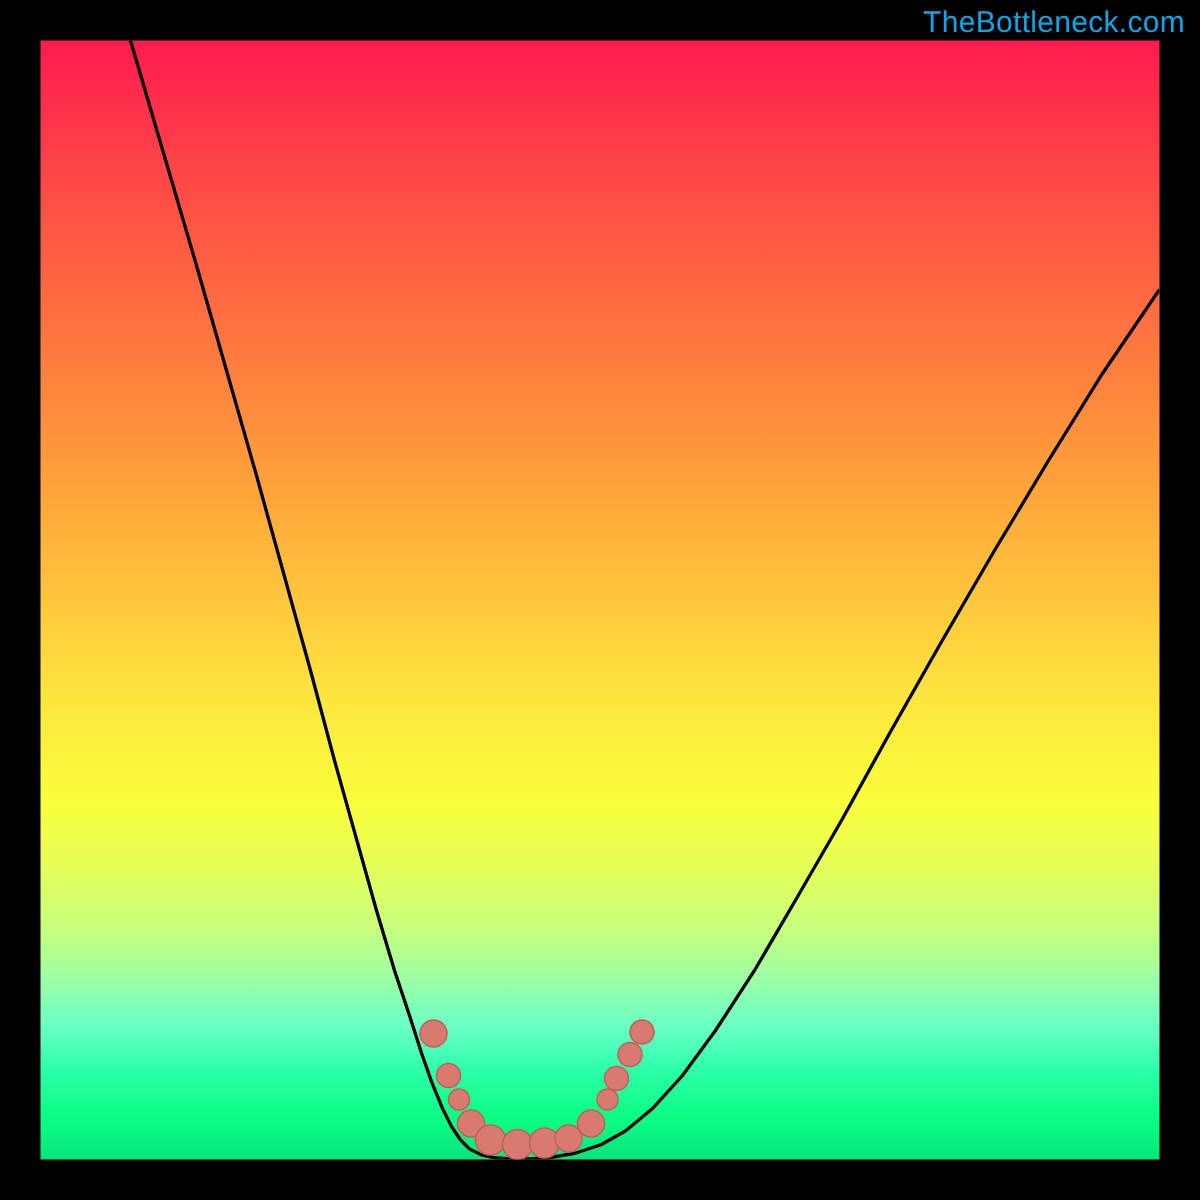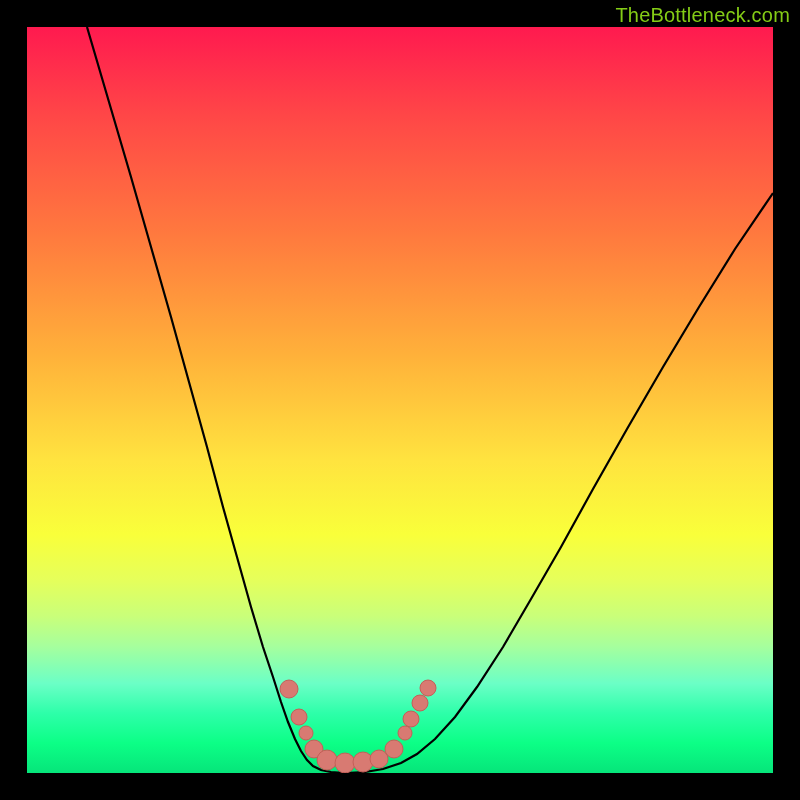--- a/index.html
+++ b/index.html
@@ -42,21 +42,21 @@
   .plot svg {
     position: absolute;
     left: 0; top: 0;
     width: 746px;
     height: 746px;
   }
   .watermark {
     position: absolute;
     top: 4px;
     right: 10px;
-    color: #84cc16;
+    color: #0ea5e9;
     font-size: 20px;
     font-weight: 500;
     letter-spacing: 0.2px;
     user-select: none;
   }
 </style>
 </head>
 <body>
 
 <div class="frame">

